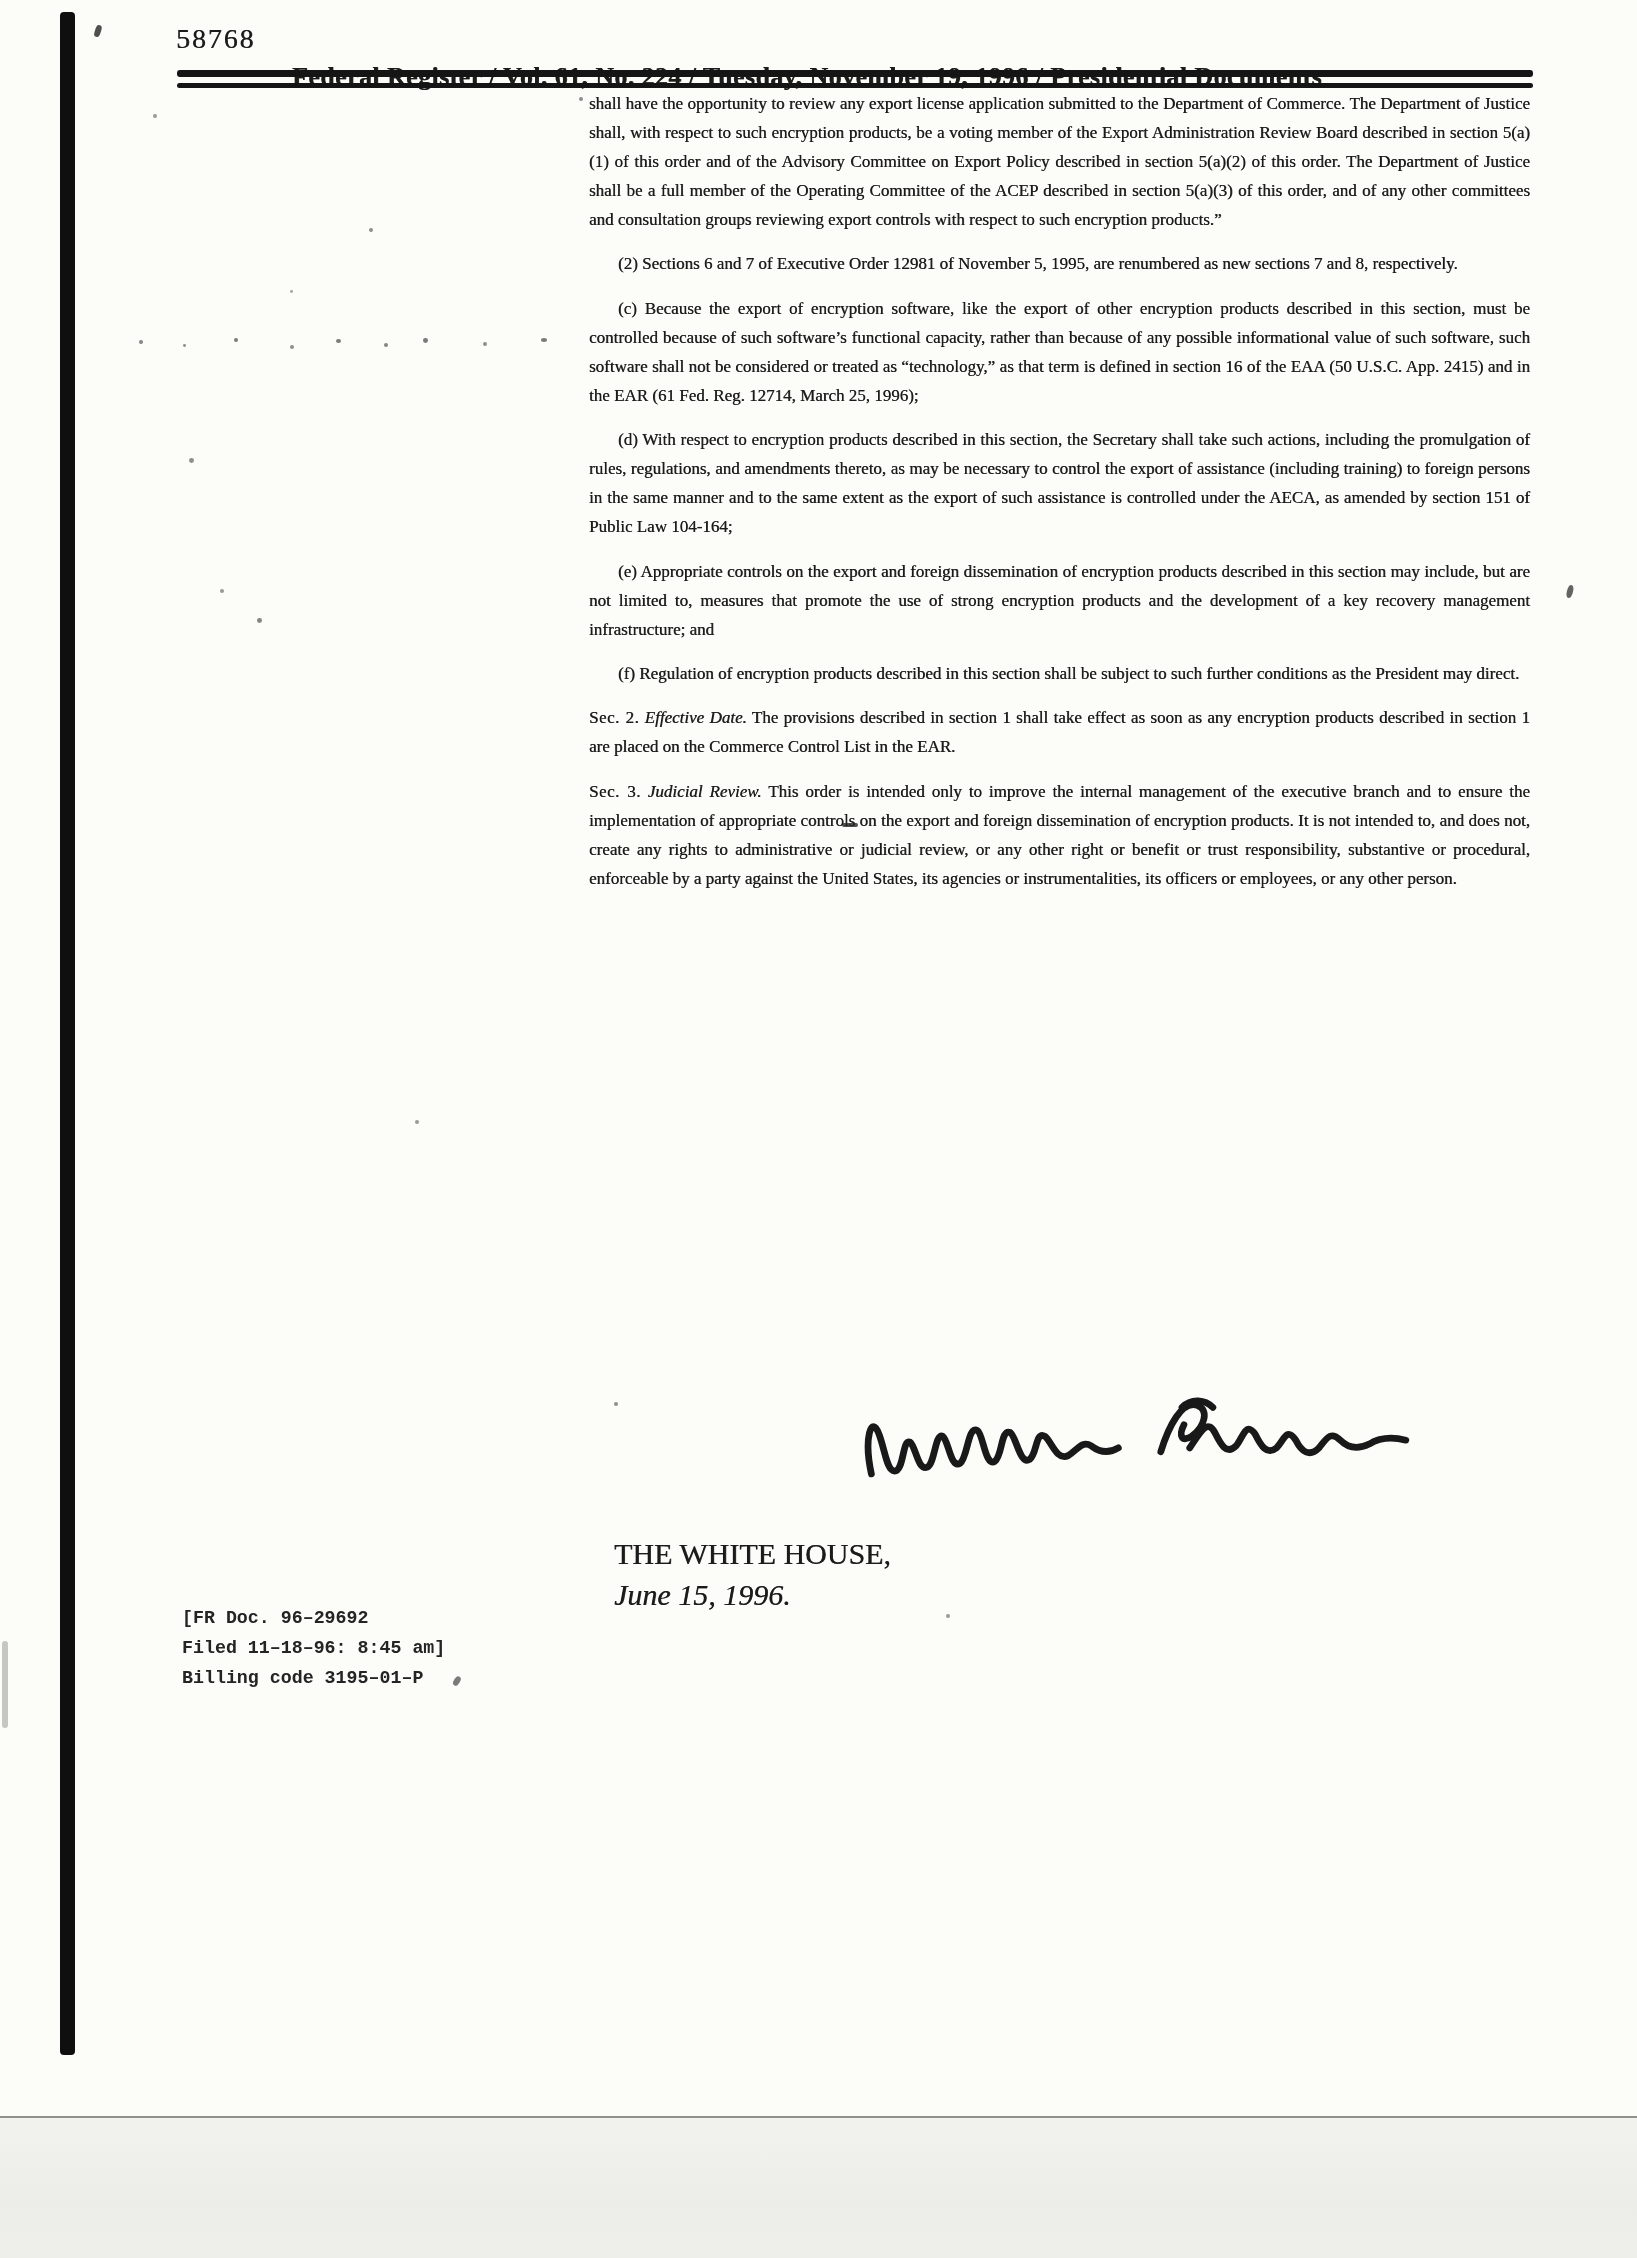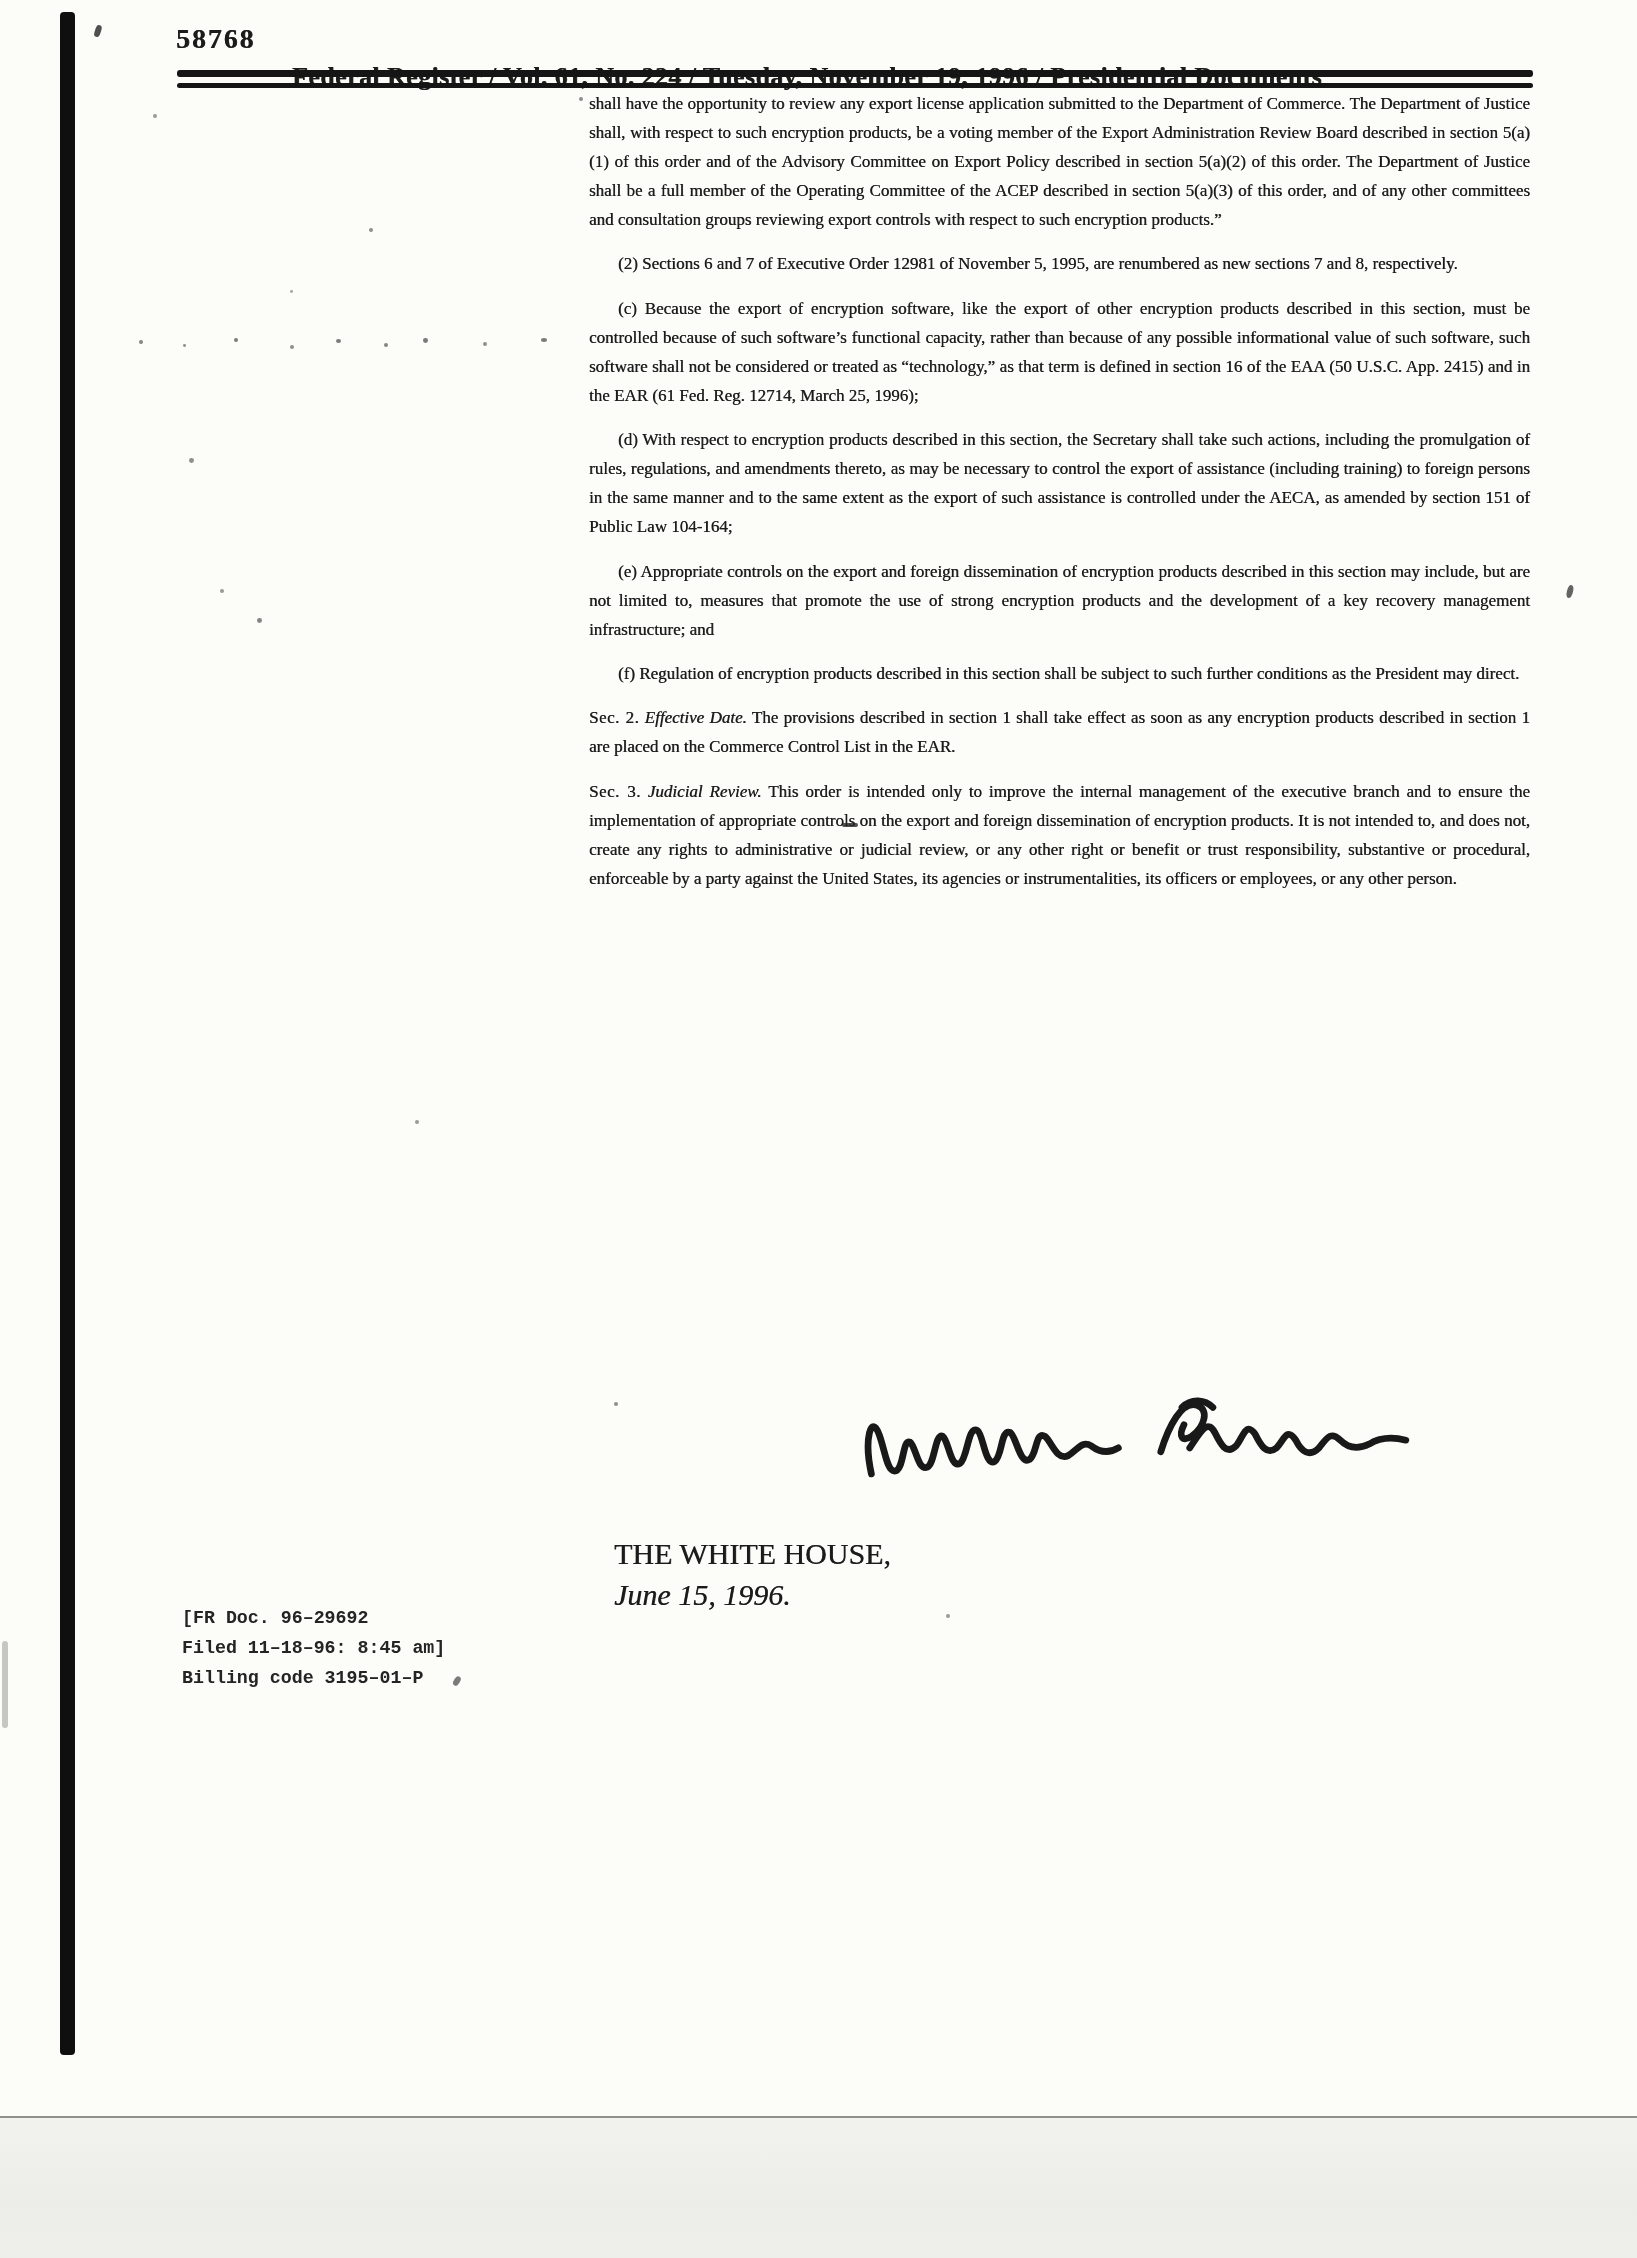--- a/index.html
+++ b/index.html
@@ -10,21 +10,21 @@
     font-family:"Liberation Serif", serif;
   }
   .ink{ text-shadow:0.4px 0.4px 0.5px rgba(20,20,20,0.75); }
 
   .side-bar{
     position:absolute;left:60px;top:11.6px;width:14.5px;height:2043px;
     background:#0f0f0f;border-radius:3.9px;
   }
   .page-number{
     position:absolute;left:176px;top:23px;
-    font-size:28px;font-weight:700;letter-spacing:1.9px;white-space:nowrap;
+    font-size:28px;font-weight:400;letter-spacing:1.9px;white-space:nowrap;
   }
   .running-head{
     position:absolute;left:292px;top:26px;
     font-size:26px;font-weight:700;letter-spacing:0.4px;white-space:nowrap;margin-top:36px;
   }
   .rule-a{position:absolute;left:177px;top:70px;width:1356px;height:6.8px;background:#151515;border-radius:2.9px;}
   .rule-b{position:absolute;left:177px;top:83px;width:1356px;height:4.8px;background:#151515;border-radius:2.9px;}
 
   .body-col{
     position:absolute;left:589px;top:89px;width:941px;

